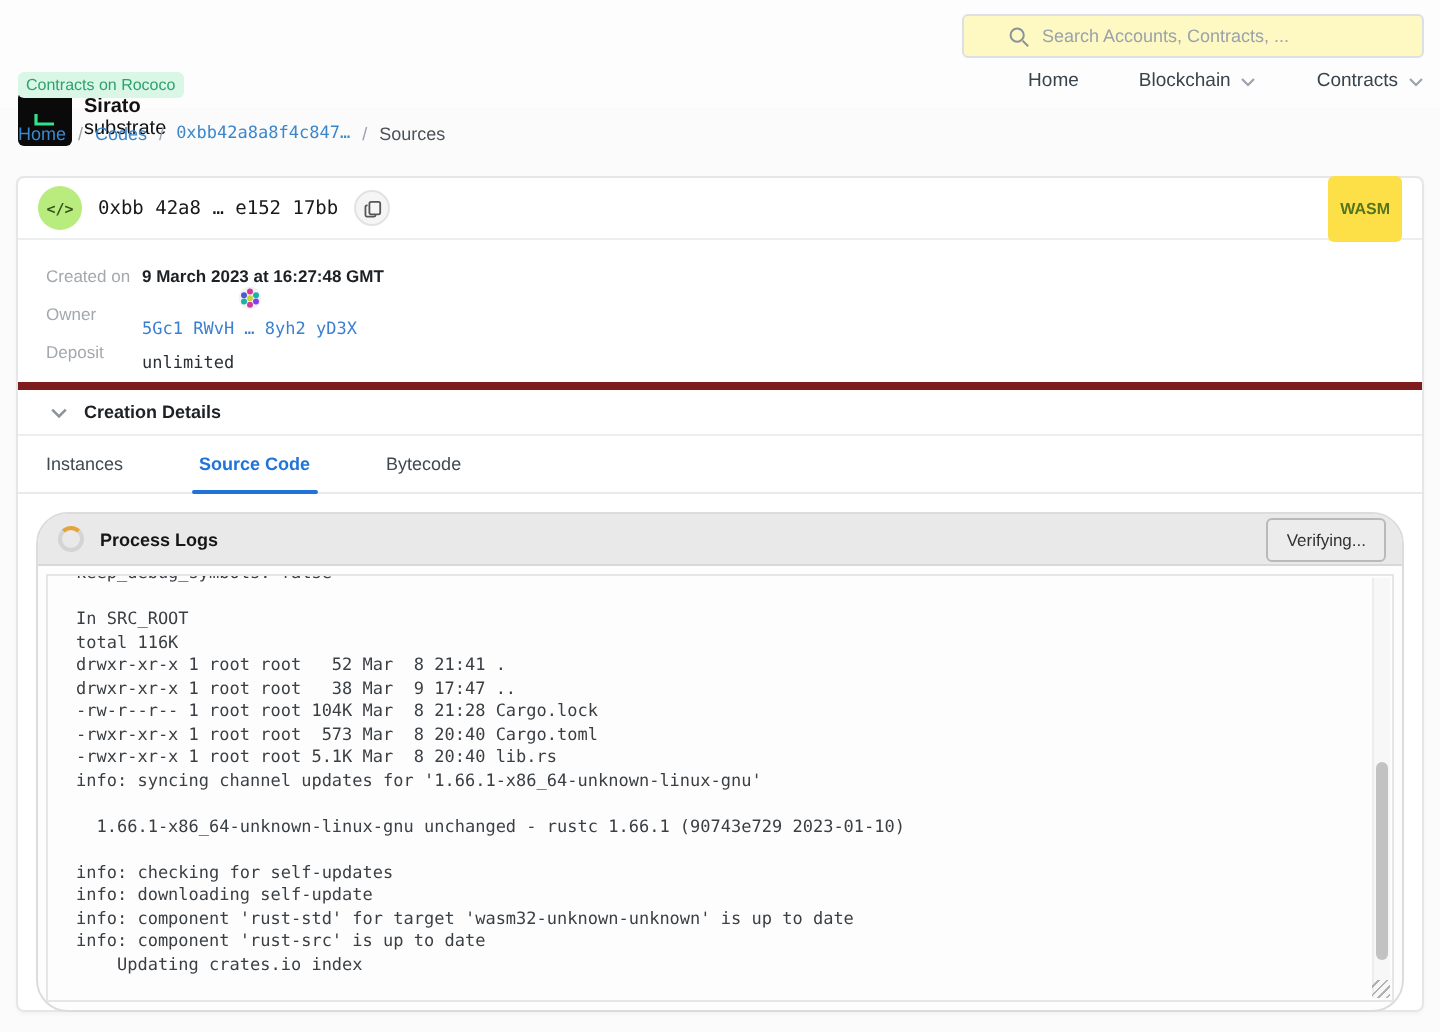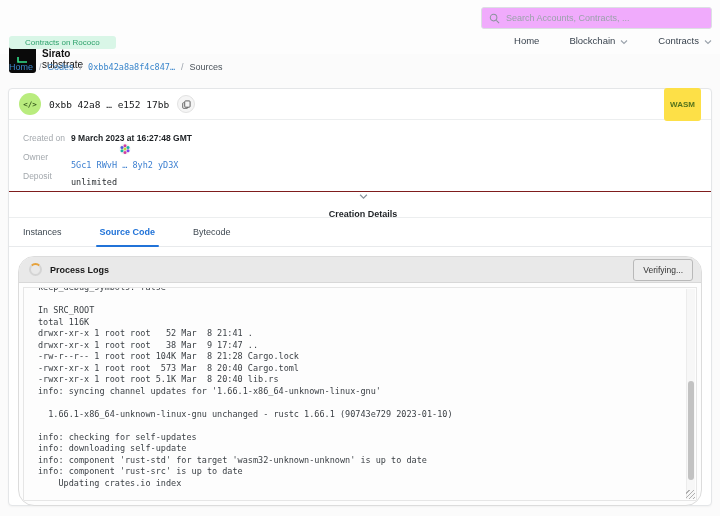--- a/index.html
+++ b/index.html
@@ -7,22 +7,22 @@
   body { font-family:"Liberation Sans", sans-serif; background:#fbfbfb; color:#222; }
   .page { position:relative; width:720px; height:516px; overflow:hidden; }
 
   
   .topbar { position:relative; height:54px; background:#fdfdfd; }
   .brand { position:absolute; left:9px; top:6px; display:flex; align-items:center; gap:6px; cursor:pointer;margin-top:40px; }
   .logo-box { width:27px; height:27px; background:#0a0a0a; border-radius:3px; display:flex; align-items:center; justify-content:center; }
   .logo-text { line-height:1.05; }
   .logo-title { font-size:10px; font-weight:700; color:#111; }
   .logo-sub { font-size:10px; color:#111; }
-  .network-badge { position:absolute; left:9px; top:36px; background:#d9f6e7; color:#2ea26c; font-size:8px; padding:2px 16px; border-radius:3px; }
-  .search-box { position:absolute; right:8px; top:7px; width:231px; height:22px; border:1px solid #dcdfe3; border-radius:3px; background:#f0abfc; display:flex; align-items:center; padding:0 7px; gap:6px; }
+  .network-badge { position:absolute; left:9px; top:36px; background:#d9f6e7; color:#2ea26c; font-size:8px; padding:2px 4px; border-radius:3px; }
+  .search-box { position:absolute; right:8px; top:7px; width:231px; height:22px; border:1px solid #dcdfe3; border-radius:3px; background:#fef9c3; display:flex; align-items:center; padding:0 22px; gap:6px; }
   .search-box input { border:none; outline:none; flex:1; font-size:9px; color:#333; font-family:"Liberation Sans", sans-serif; background:transparent; }
   .search-box input::placeholder { color:#9aa2ab; }
   .nav { position:absolute; right:8px; top:35px; display:flex; align-items:center; gap:30px; }
   .nav-item { display:flex; align-items:center; gap:5px; font-size:9.5px; color:#39434e; cursor:pointer; }
   .chev { width:8px; height:8px; display:inline-block; }
 
   
   .breadcrumb { position:absolute; left:9px; top:62px; font-size:9px; display:flex; gap:6px; align-items:center; }
   .breadcrumb a { color:#3c87cc; text-decoration:none; cursor:pointer; }
   .breadcrumb .sep { color:#9aa2ab; }
@@ -39,21 +39,21 @@
   .wasm-badge { margin-left:auto; background:#fde047; color:#55741c; font-size:8px; font-weight:700; padding:12px 6px; border-radius:3px; }
 
   .meta { padding:8px 10px 6px 14px; }
   .meta-row { display:flex; align-items:center; height:19px; }
   .meta-label { width:48px; font-size:8.5px; color:#a3a8ad; }
   .meta-value { font-size:8.5px; color:#1d2125; font-weight:600; }
   .meta-value.mono { font-family:"DejaVu Sans Mono", monospace; font-weight:400; color:#2b2f33;margin-top:13px; }
   .owner-wrap { display:flex; align-items:center; gap:5px;flex-direction:column; }
   .owner-link { font-family:"DejaVu Sans Mono", monospace; font-size:8.5px; color:#3c7fd0; text-decoration:none; cursor:pointer; }
 
-  .creation-row { border-top:1px solid #7f1d1d; height:26px; display:flex; align-items:center; gap:8px; padding:0 10px 0 16px; cursor:pointer;flex-direction:column; }
+  .creation-row { border-top:4px solid #7f1d1d; height:26px; display:flex; align-items:center; gap:8px; padding:0 10px 0 16px; cursor:pointer; }
   .creation-label { font-size:9px; font-weight:700; color:#1d2125; }
 
   .tabs { border-top:1px solid #eceeef; border-bottom:1px solid #e8eaec; height:30px; display:flex; align-items:stretch; padding:0 14px; gap:38px; }
   .tab { display:flex; align-items:center; font-size:9px; color:#3f4952; cursor:pointer; position:relative; }
   .tab.active { color:#2173d8; font-weight:700; }
   .tab.active::after { content:""; position:absolute; left:-4px; right:-4px; bottom:-1px; height:2px; background:#2173d8; border-radius:1px; }
 
   
   .logs-panel { margin:9px; border:1px solid #dcdcdc; border-radius:16px; height:250px; overflow:hidden; background:#fdfdfd; }
   .logs-header { height:26px; background:#e9e9e9; border-bottom:1px solid #d8d8d8; display:flex; align-items:center; padding:0 8px 0 10px; gap:8px; }

